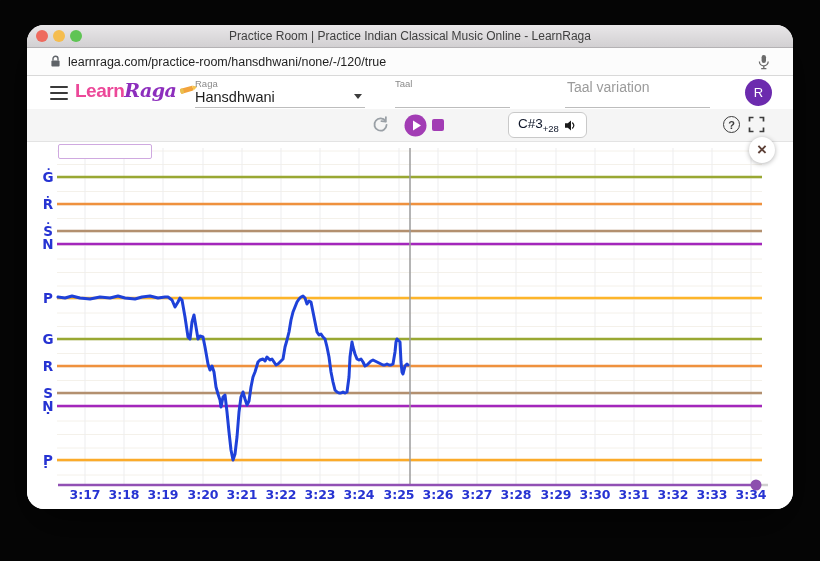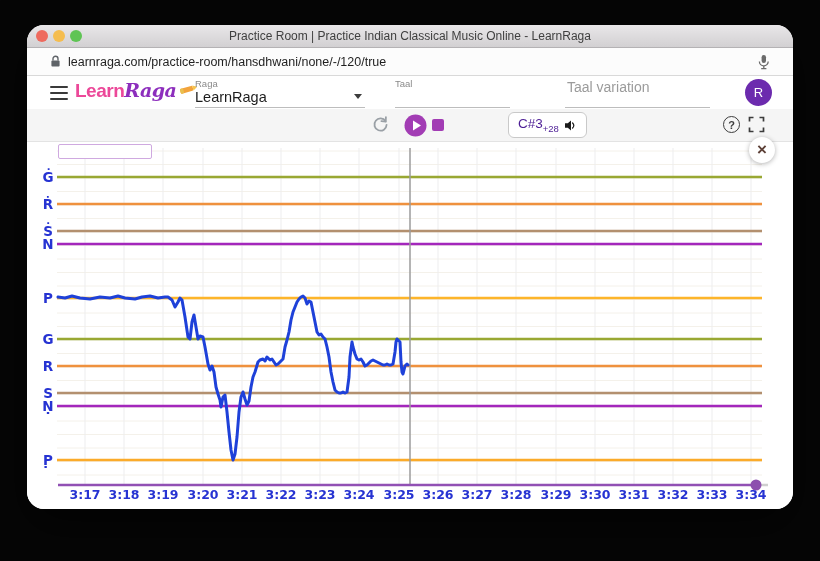--- a/index.html
+++ b/index.html
@@ -35,21 +35,21 @@
   .field-var input::placeholder{color:#9b9b9b;}
   .caret{position:absolute;right:3px;bottom:8px;width:0;height:0;border-left:4.5px solid transparent;border-right:4.5px solid transparent;border-top:5.5px solid #3d3d3d;}
   .avatar{position:absolute;left:718px;top:3px;width:27px;height:27px;border-radius:50%;background:#6c2bae;
     color:#fff;font-size:13px;display:flex;align-items:center;justify-content:center;cursor:pointer;}
   
   .toolbar{height:32px;background:#f5f5f5;border-bottom:1px solid #e3e3e3;position:relative;}
   .tool{position:absolute;cursor:pointer;}
   .play-btn{left:377px;top:5px;}
   .stop-btn{left:405px;top:10px;width:12px;height:12px;background:#a23cb4;border-radius:2px;}
   .pitch-btn{left:481px;top:3px;height:24px;padding:0 9px;background:#fff;border:1px solid #c9c9c9;border-radius:6px;
-    display:flex;align-items:center;gap:5px;font-size:13.5px;color:#4c1d95;}
+    display:flex;align-items:center;gap:5px;font-size:13.5px;color:#0f172a;}
   .pitch-btn sub{font-size:9.5px;}
   .help-btn{left:696px;top:7px;width:17px;height:17px;border:1.6px solid #3d3d3d;border-radius:50%;
     display:flex;align-items:center;justify-content:center;font-size:11px;font-weight:700;color:#3d3d3d;box-sizing:border-box;}
   .fs-btn{left:721px;top:7px;}
   .refresh-btn{left:344px;top:6px;}
   
   .chart-area{position:relative;height:369px;background:#fff;}
   .chart-overlay-input{position:absolute;left:31px;top:2px;width:86px;height:13px;border:1px solid #cfa9e0;
     border-radius:2px;background:#fff;outline:none;font-size:10px;padding:0 3px;}
   .close-btn{position:absolute;left:722px;top:-5px;width:26px;height:26px;border-radius:50%;background:#fff;
@@ -98,21 +98,21 @@
         <g transform="rotate(-16 12 7)">
           <rect x="3" y="4.6" width="13" height="5" rx="1.2" fill="#f2a33c"></rect>
           <rect x="3" y="4.6" width="3.4" height="5" rx="1.2" fill="#e9c04e"></rect>
           <polygon points="16,4.6 20.5,7.1 16,9.6" fill="#f6c44d"></polygon>
         </g>
       </svg>
     </div>
 
     <div class="field field-raga">
       <span class="flabel">Raga</span>
-      <span class="fvalue">LearnRaga</span>
+      <span class="fvalue">Hansdhwani</span>
       <span class="caret"></span>
     </div>
 
     <div class="field field-taal">
       <span class="flabel">Taal</span>
     </div>
 
     <div class="field field-var">
       <input type="text" placeholder="Taal variation" style="">
     </div>

